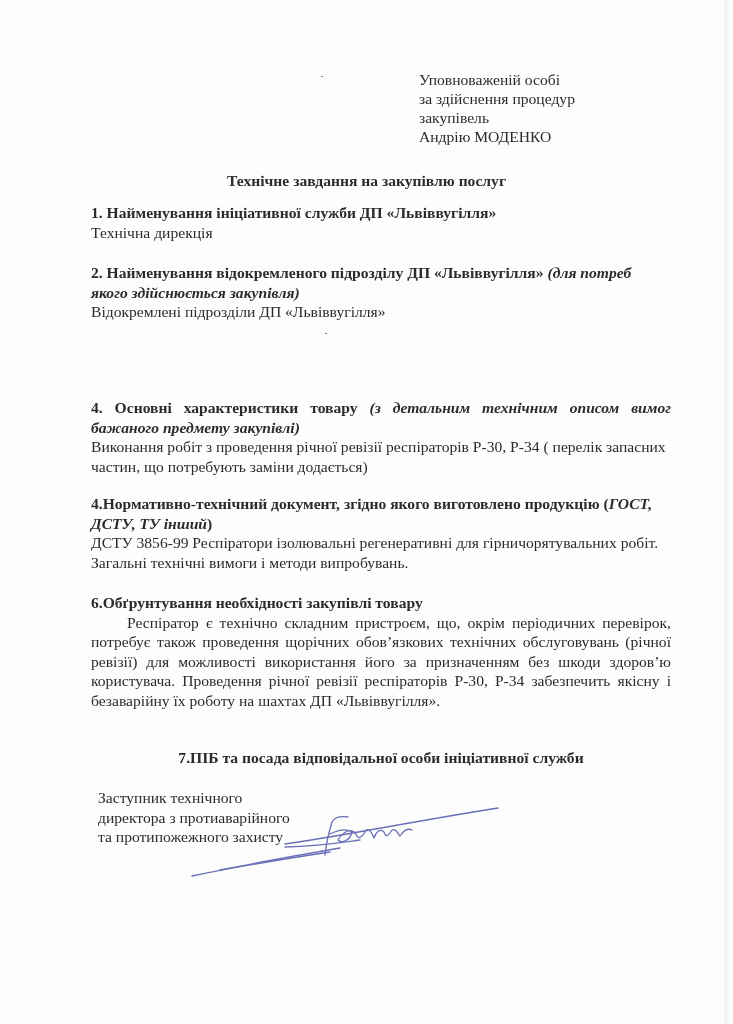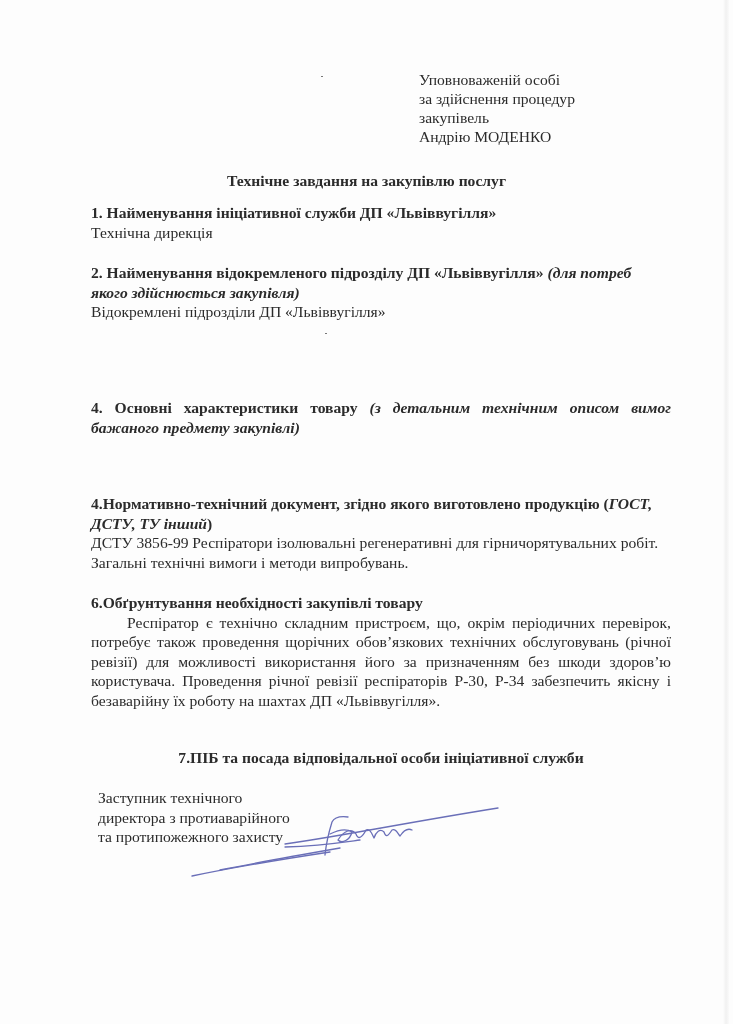--- a/index.html
+++ b/index.html
@@ -46,20 +46,21 @@
   </div>
 
   <div class="sec" style="top:263px;">
     <div class="h"><span>2. Найменування відокремленого підрозділу ДП «Львіввугілля» </span><i>(для потреб якого здійснюється закупівля)</i></div>
     <div>Відокремлені підрозділи ДП «Львіввугілля»</div>
   </div>
 
 
   <div class="sec just" style="top:398px;">
     <div class="h"><span>4.  Основні характеристики товару </span><i>(з детальним технічним описом вимог бажаного предмету закупівлі)</i></div>
+    <div style="text-align:left;">Виконання робіт з проведення річної ревізії респіраторів Р-30, Р-34 ( перелік запасних частин, що потребують заміни додається)</div>
   </div>
 
   <div class="sec" style="top:494px;">
     <div class="h"><span>4.Нормативно-технічний документ, згідно якого виготовлено продукцію (</span><i>ГОСТ, ДСТУ, ТУ інший</i><span>)</span></div>
     <div>ДСТУ 3856-99 Респіратори ізолювальні регенеративні для гірничорятувальних робіт. Загальні технічні вимоги і методи випробувань.</div>
   </div>
 
   <div class="sec just" style="top:593px;">
     <div class="h"><span>6.Обґрунтування необхідності закупівлі товару</span></div>
     <div class="ind">Респіратор є технічно складним  пристроєм, що, окрім періодичних перевірок, потребує також проведення щорічних обов’язкових технічних обслуговувань (річної ревізії) для можливості використання його за призначенням без шкоди здоров’ю  користувача. Проведення річної ревізії респіраторів Р-30, Р-34 забезпечить якісну і безаварійну їх роботу на шахтах ДП «Львіввугілля».</div>

